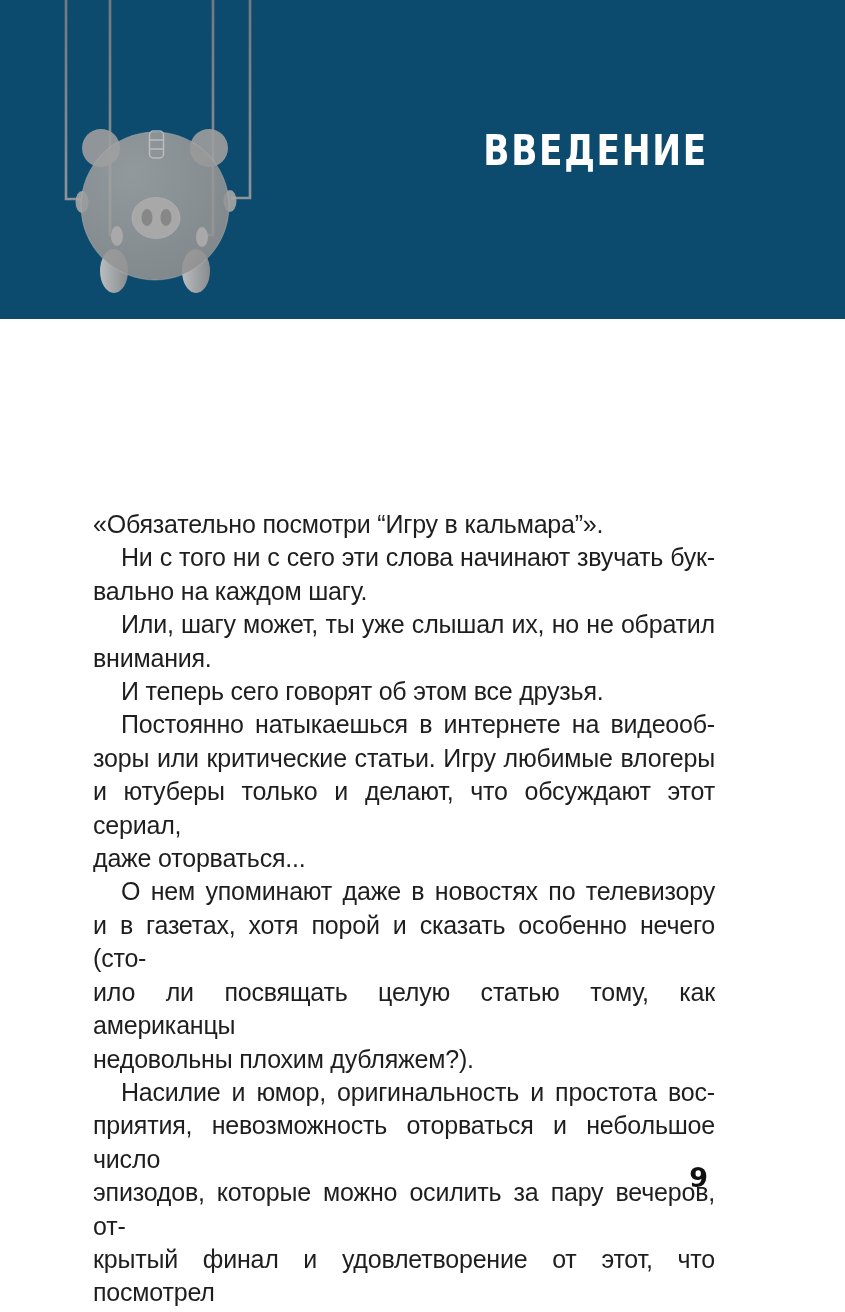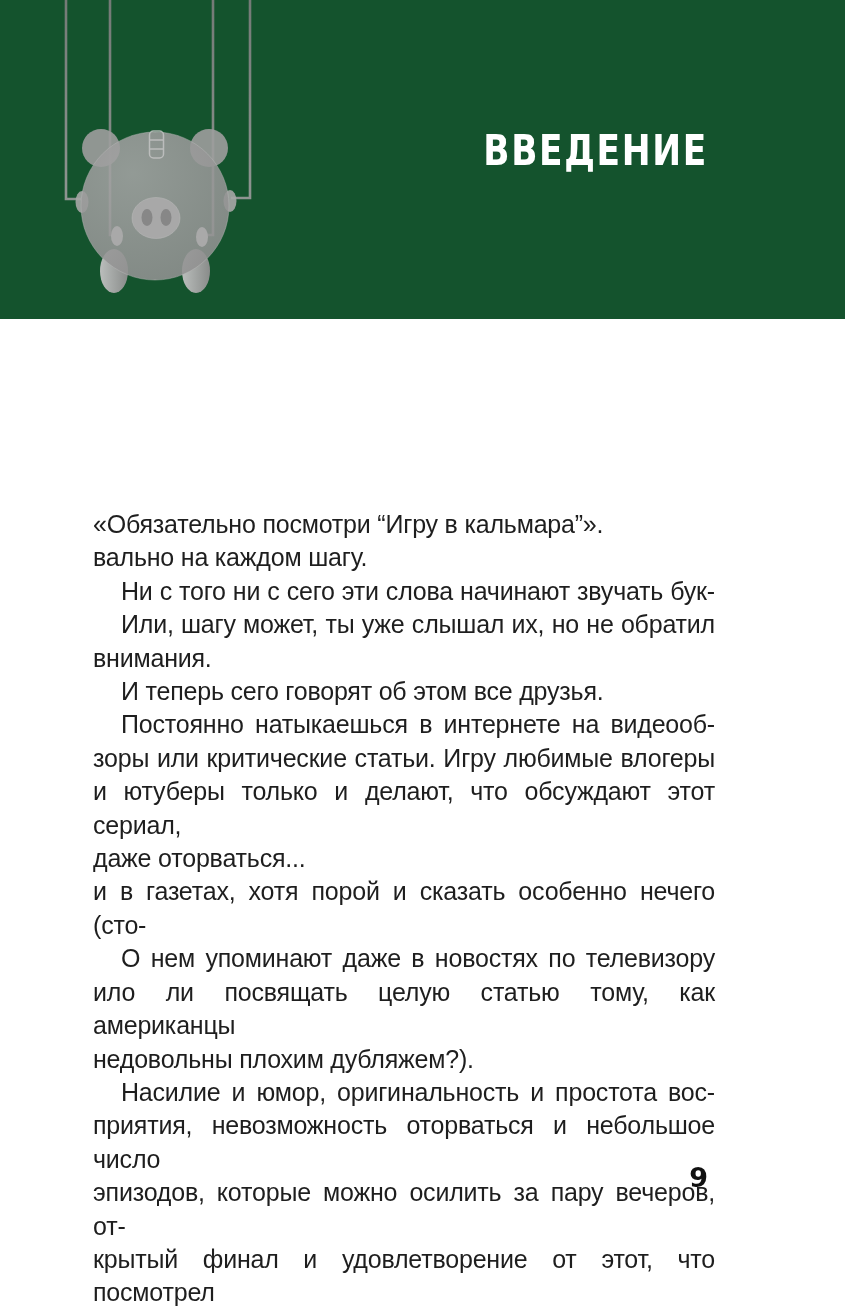--- a/index.html
+++ b/index.html
@@ -8,21 +8,21 @@
     width: 845px;
     height: 1312px;
     background: #ffffff;
     overflow: hidden;
     font-family: "Liberation Sans", sans-serif;
   }
   .chapter-header {
     position: absolute;
     left: 0; top: 0;
     width: 845px; height: 319px;
-    background: #14532d;
+    background: #0c4a6e;
     overflow: hidden;
   }
   .chapter-title {
     position: absolute;
     top: 130px;
     right: 137px;
     margin: 0;
     color: #ffffff;
     font-family: "DejaVu Sans", sans-serif;
     font-weight: 700;
@@ -115,31 +115,31 @@
           <line x1="149.5" y1="149" x2="163.5" y2="149"></line>
         </g>
       </g>
     </svg>
 
     <h1 class="chapter-title">ВВЕДЕНИЕ</h1>
   </header>
 
   <main class="text-block">
       <div class="line">«Обязательно посмотри “Игру в кальмара”».</div>
+      <div class="line just indent">Ни с того ни с сего эти слова начинают звучать бук-</div>
       <div class="line">вально на каждом шагу.</div>
-      <div class="line just indent">Ни с того ни с сего эти слова начинают звучать бук-</div>
       <div class="line just indent">Или, шагу может, ты уже слышал их, но не обратил</div>
       <div class="line">внимания.</div>
       <div class="line indent">И теперь сего говорят об этом все друзья.</div>
       <div class="line just indent">Постоянно натыкаешься в интернете на видеооб-</div>
       <div class="line just">зоры или критические статьи. Игру любимые влогеры</div>
       <div class="line just">и ютуберы только и делают, что обсуждают этот сериал,</div>
       <div class="line">даже оторваться...</div>
+      <div class="line just indent">О нем упоминают даже в новостях по телевизору</div>
       <div class="line just">и в газетах, хотя порой и сказать особенно нечего (сто-</div>
-      <div class="line just indent">О нем упоминают даже в новостях по телевизору</div>
       <div class="line just">ило ли посвящать целую статью тому, как американцы</div>
       <div class="line">недовольны плохим дубляжем?).</div>
       <div class="line just indent">Насилие и юмор, оригинальность и простота вос-</div>
       <div class="line just">приятия, невозможность оторваться и небольшое число</div>
       <div class="line just">эпизодов, которые можно осилить за пару вечеров, от-</div>
       <div class="line just">крытый финал и удовлетворение от этот, что посмотрел</div>
       <div class="line">сериал целиком...</div>
     </main>
 
   <div class="page-number">9</div>

